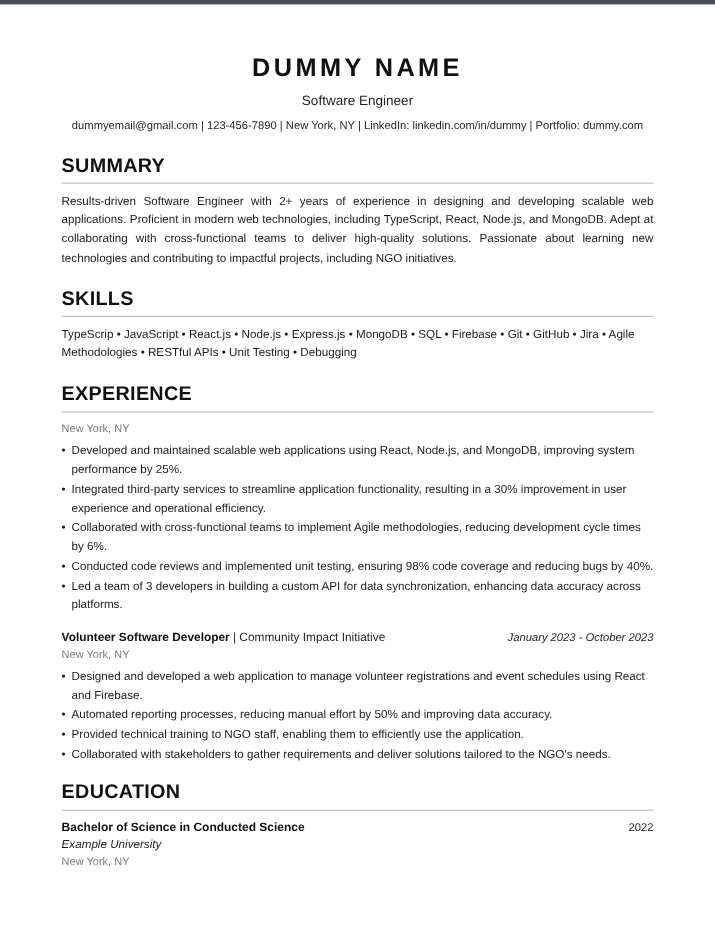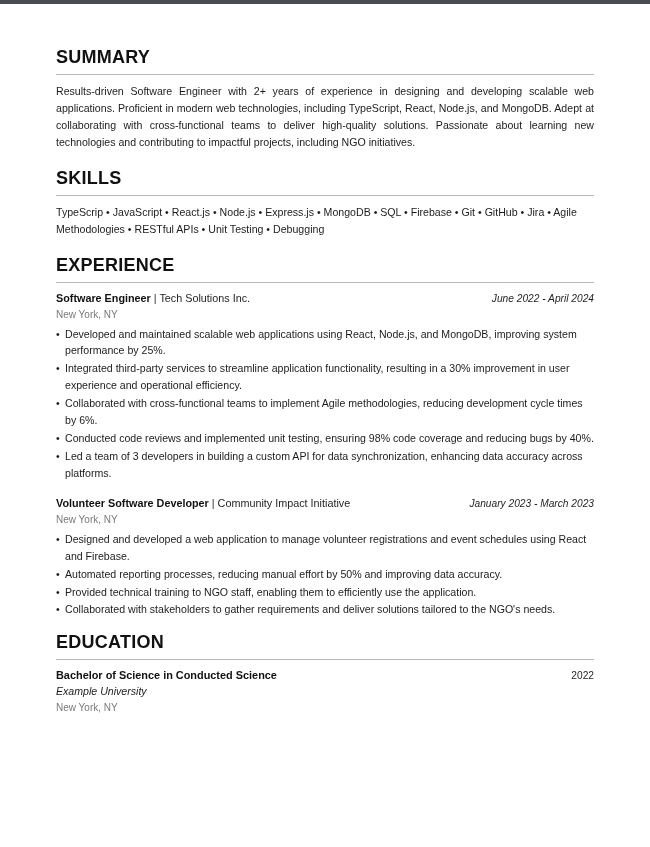--- a/index.html
+++ b/index.html
@@ -173,20 +173,25 @@
     margin: 0;
   }
 </style>
 </head>
 <body>
 
 <div class="top-bar"></div>
 
 <div class="page">
 
+  <div class="resume-header">
+    <h1 class="full-name">DUMMY NAME</h1>
+    <div class="job-title">Software Engineer</div>
+    <div class="contact-line">dummyemail@gmail.com | 123-456-7890 | New York, NY | LinkedIn: linkedin.com/in/dummy | Portfolio: dummy.com</div>
+  </div>
 
   <div class="section">
     <div class="section-title">SUMMARY</div>
     <hr class="section-rule">
     <p class="summary-text">Results-driven Software Engineer with 2+ years of experience in designing and developing scalable web applications. Proficient in modern web technologies, including TypeScript, React, Node.js, and MongoDB. Adept at collaborating with cross-functional teams to deliver high-quality solutions. Passionate about learning new technologies and contributing to impactful projects, including NGO initiatives.</p>
   </div>
 
   <div class="section-gap"></div>
 
   <div class="section">
@@ -195,46 +200,38 @@
     <p class="skills-text">TypeScrip • JavaScript • React.js • Node.js • Express.js • MongoDB • SQL • Firebase • Git • GitHub • Jira • Agile Methodologies • RESTful APIs • Unit Testing • Debugging</p>
   </div>
 
   <div class="section-gap"></div>
 
   <div class="section">
     <div class="section-title">EXPERIENCE</div>
     <hr class="section-rule">
 
     <div class="job">
-      <div class="job-row">
-        <div class="job-heading">
-          <span class="job-role">Software Engineer</span>
-          <span class="job-sep">|</span>
-          <span class="job-company">Tech Solutions Inc.</span>
-        </div>
-        <div class="job-dates">June 2022 - April 2024</div>
-      </div>
       <div class="job-location">New York, NY</div>
       <ul class="bullets">
         <li>Developed and maintained scalable web applications using React, Node.js, and MongoDB, improving system performance by 25%.</li>
         <li>Integrated third-party services to streamline application functionality, resulting in a 30% improvement in user experience and operational efficiency.</li>
         <li>Collaborated with cross-functional teams to implement Agile methodologies, reducing development cycle times by 6%.</li>
         <li>Conducted code reviews and implemented unit testing, ensuring 98% code coverage and reducing bugs by 40%.</li>
         <li>Led a team of 3 developers in building a custom API for data synchronization, enhancing data accuracy across platforms.</li>
       </ul>
     </div>
 
     <div class="job">
       <div class="job-row">
         <div class="job-heading">
           <span class="job-role">Volunteer Software Developer</span>
           <span class="job-sep">|</span>
           <span class="job-company">Community Impact Initiative</span>
         </div>
-        <div class="job-dates">January 2023 - March 2023</div>
+        <div class="job-dates">January 2023 - October 2023</div>
       </div>
       <div class="job-location">New York, NY</div>
       <ul class="bullets">
         <li>Designed and developed a web application to manage volunteer registrations and event schedules using React and Firebase.</li>
         <li>Automated reporting processes, reducing manual effort by 50% and improving data accuracy.</li>
         <li>Provided technical training to NGO staff, enabling them to efficiently use the application.</li>
         <li>Collaborated with stakeholders to gather requirements and deliver solutions tailored to the NGO's needs.</li>
       </ul>
     </div>
   </div>

